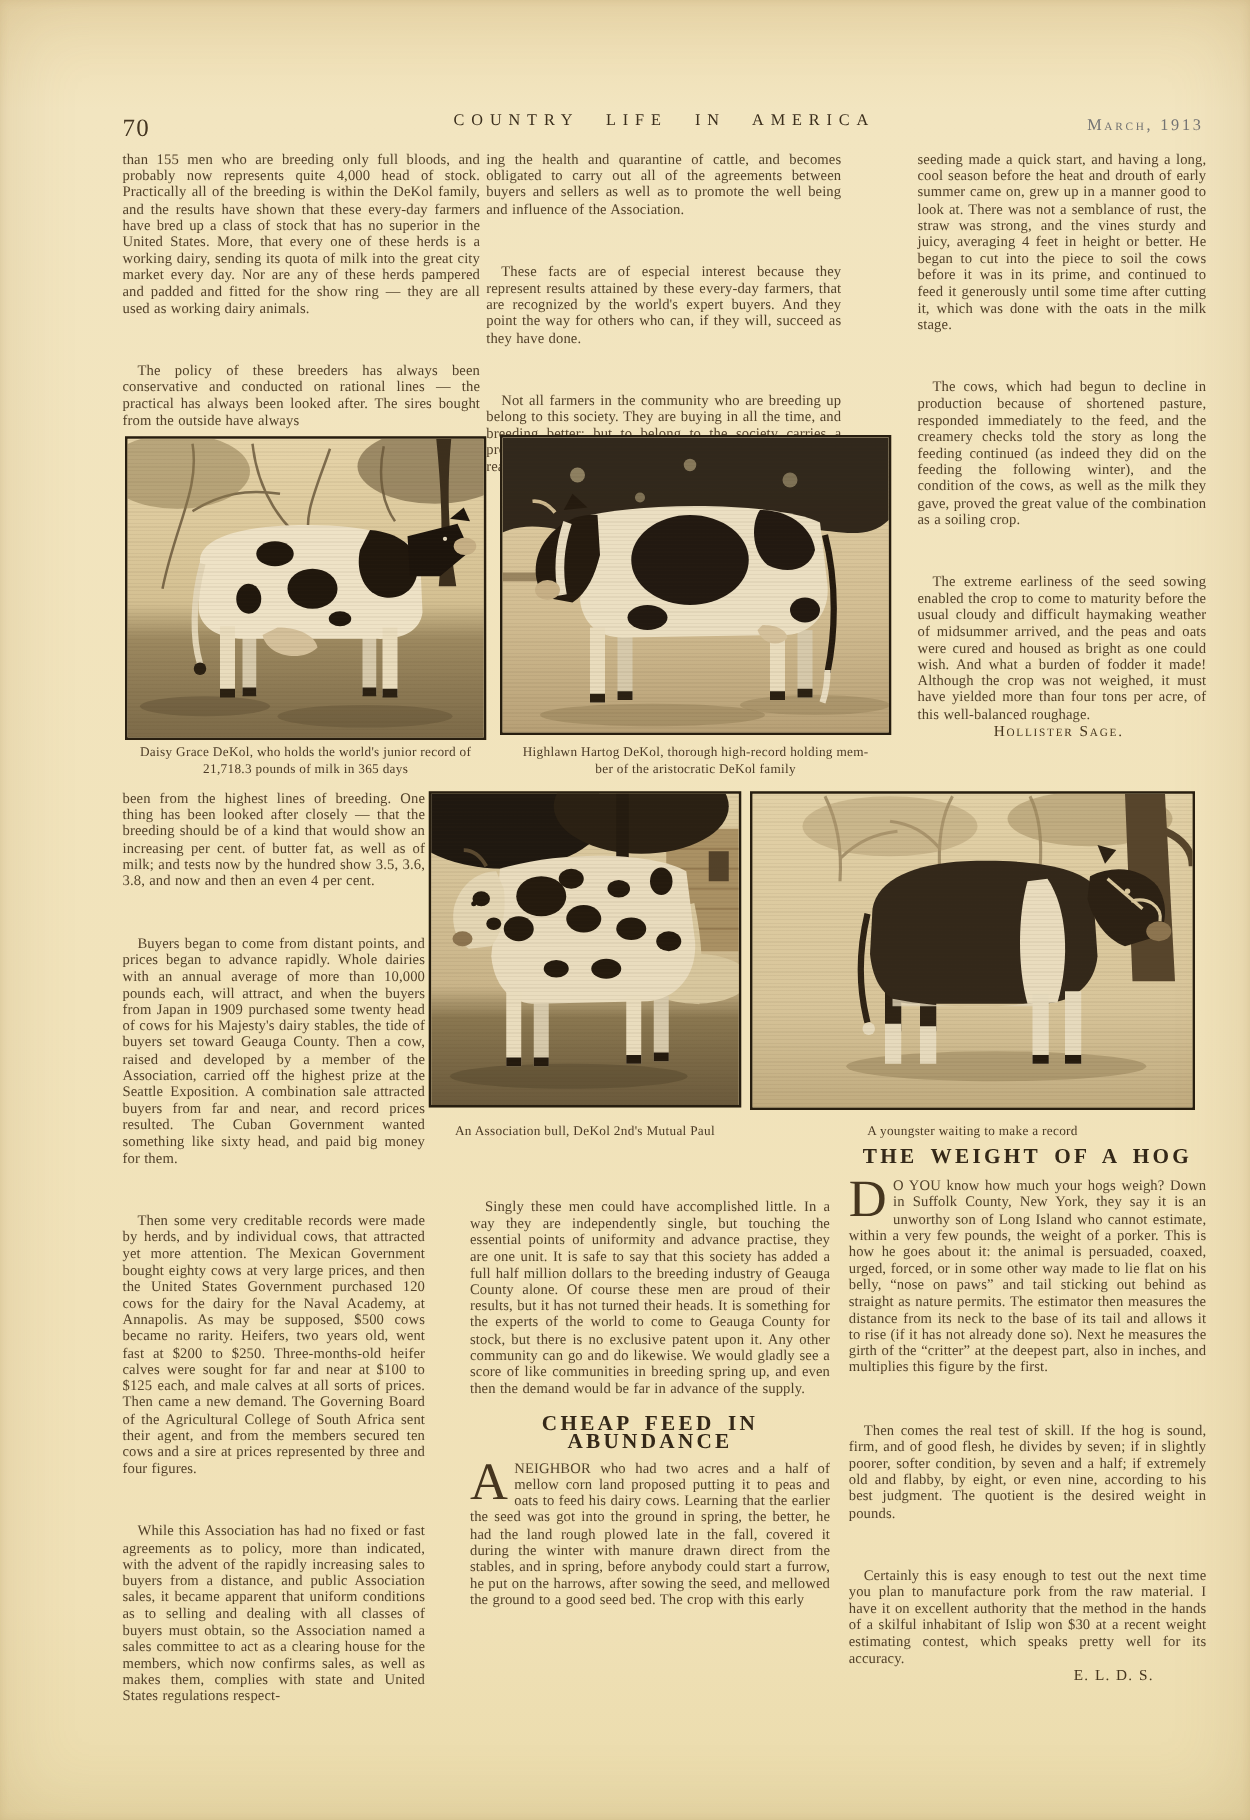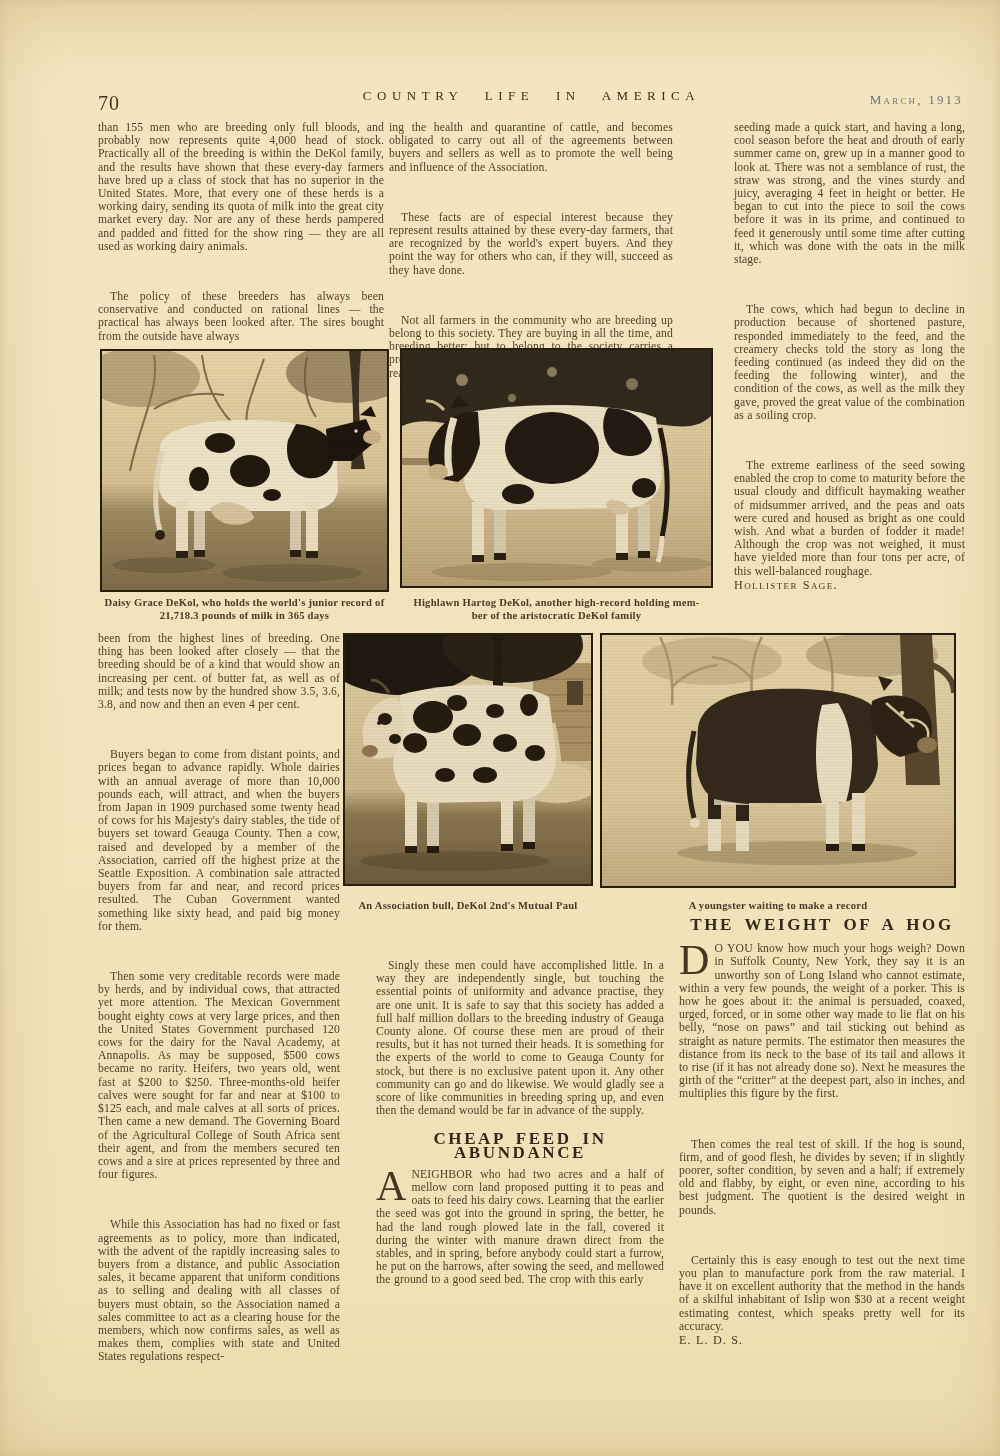--- a/index.html
+++ b/index.html
@@ -16,32 +16,32 @@
   
   .pagenum { font-size:20px; letter-spacing:1px; color:#453621; }
   .mag-title { font-size:13px; letter-spacing:5.5px; word-spacing:13px; color:#3b2e1c; text-align:center; }
   .issue-date { font-size:13px; font-variant:small-caps; letter-spacing:2.2px; color:#737373; }
 
   
   .bodytext { font-size:11.7px; line-height:13.2px; text-align:justify; letter-spacing:.1px; word-spacing:.4px; color:#52412a; }
   .bodytext p { margin:0; }
   .bodytext p.ind { text-indent:12px;margin-top:37px; }
   .photo-spacer { float:left; width:50px; height:302px; margin:208px 6px 0 0; }
-  .sig { text-align:left; font-variant:small-caps; letter-spacing:1.4px; font-size:12.2px; color:#46361f; margin-top:1px; }
+  .sig { text-align:right; font-variant:small-caps; letter-spacing:1.4px; font-size:12.2px; color:#46361f; margin-top:1px; }
 
   .sechead { font-size:17px; letter-spacing:2.6px; word-spacing:4px; text-align:center; color:#342818; margin:0; font-weight:bold; }
 
   .dc { float:left; font-size:42px; line-height:33px; padding:2px 5px 0 0; color:#46361f; }
 
   
   .photo { position:absolute; border:2px solid #271e10; background:#d9c79c; box-sizing:border-box; }
   .photo svg { display:block; }
   .photo::after { content:""; position:absolute; inset:0; pointer-events:none;
     background:repeating-linear-gradient(0deg, rgba(70,52,28,.06) 0 1px, rgba(0,0,0,0) 1px 3px); }
-  .cap { font-size:10.6px; line-height:12.6px; text-align:center; letter-spacing:.25px; color:#4b3a26;font-weight:bold; }
+  .cap { font-size:10.6px; line-height:12.6px; text-align:center; letter-spacing:.25px; color:#4b3a26; }
 </style>
 </head>
 <body>
 
 <div class="abs pagenum" style="left:98px;top:92px">70</div>
 <div class="abs mag-title" style="left:98px;top:88px;width:867px">COUNTRY LIFE IN AMERICA</div>
 <div class="abs issue-date" style="right:37px;top:92px">March, 1913</div>
 
 <div class="abs bodytext" style="left:98px;top:121px;width:286px">
   <p>than 155 men who are breeding only full bloods, and probably now represents quite 4,000 head of stock.  Practically all of the breeding is within the DeKol family, and the results have shown that these every-day farmers have bred up a class of stock that has no superior in the United States.  More, that every one of these herds is a working dairy, sending its quota of milk into the great city market every day.  Nor are any of these herds pampered and padded and fitted for the show ring — they are all used as working dairy animals.</p>
@@ -154,21 +154,21 @@
       <circle cx="46" cy="92" r="2" fill="#e8dcc0"></circle>
     </g>
   </svg>
 </figure>
 
 <figcaption class="abs cap" style="left:100px;top:597px;width:289px">
   <div>Daisy Grace DeKol, who holds the world's junior record of</div>
   <div>21,718.3 pounds of milk in 365 days</div>
 </figcaption>
 <figcaption class="abs cap" style="left:400px;top:597px;width:313px">
-  <div>Highlawn Hartog DeKol, another high-record holding mem-</div>
+  <div>Highlawn Hartog DeKol, thorough high-record holding mem-</div>
   <div>ber of the aristocratic DeKol family</div>
 </figcaption>
 
 <div class="abs bodytext" style="left:98px;top:632px;width:242px">
   <p>been from the highest lines of breeding.  One thing has been looked after closely — that the breeding should be of a kind that would show an increasing per cent. of butter fat, as well as of milk; and tests now by the hundred show 3.5, 3.6, 3.8, and now and then an even 4 per cent.</p>
   <p class="ind">Buyers began to come from distant points, and prices began to advance rapidly.  Whole dairies with an annual average of more than 10,000 pounds each, will attract, and when the buyers from Japan in 1909 purchased some twenty head of cows for his Majesty's dairy stables, the tide of buyers set toward Geauga County.  Then a cow, raised and developed by a member of the Association, carried off the highest prize at the Seattle Exposition. A combination sale attracted buyers from far and near, and record prices resulted. The Cuban Government wanted something like sixty head, and paid big money for them.</p>
   <p class="ind">Then some very creditable records were made by herds, and by individual cows, that attracted yet more attention.  The Mexican Government bought eighty cows at very large prices, and then the United States Government purchased 120 cows for the dairy for the Naval Academy, at Annapolis.  As may be supposed, $500 cows became no rarity.  Heifers, two years old, went fast at $200 to $250.  Three-months-old heifer calves were sought for far and near at $100 to $125 each, and male calves at all sorts of prices. Then came a new demand.  The Governing Board of the Agricultural College of South Africa sent their agent, and from the members secured ten cows and a sire at prices represented by three and four figures.</p>
   <p class="ind">While this Association has had no fixed or fast agreements as to policy, more than indicated, with the advent of the rapidly increasing sales to buyers from a distance, and public Association sales, it became apparent that uniform conditions as to selling and dealing with all classes of buyers must obtain, so the Association named a sales committee to act as a clearing house for the members, which now confirms sales, as well as makes them, complies with state and United States regulations respect-</p>
 </div>
 

